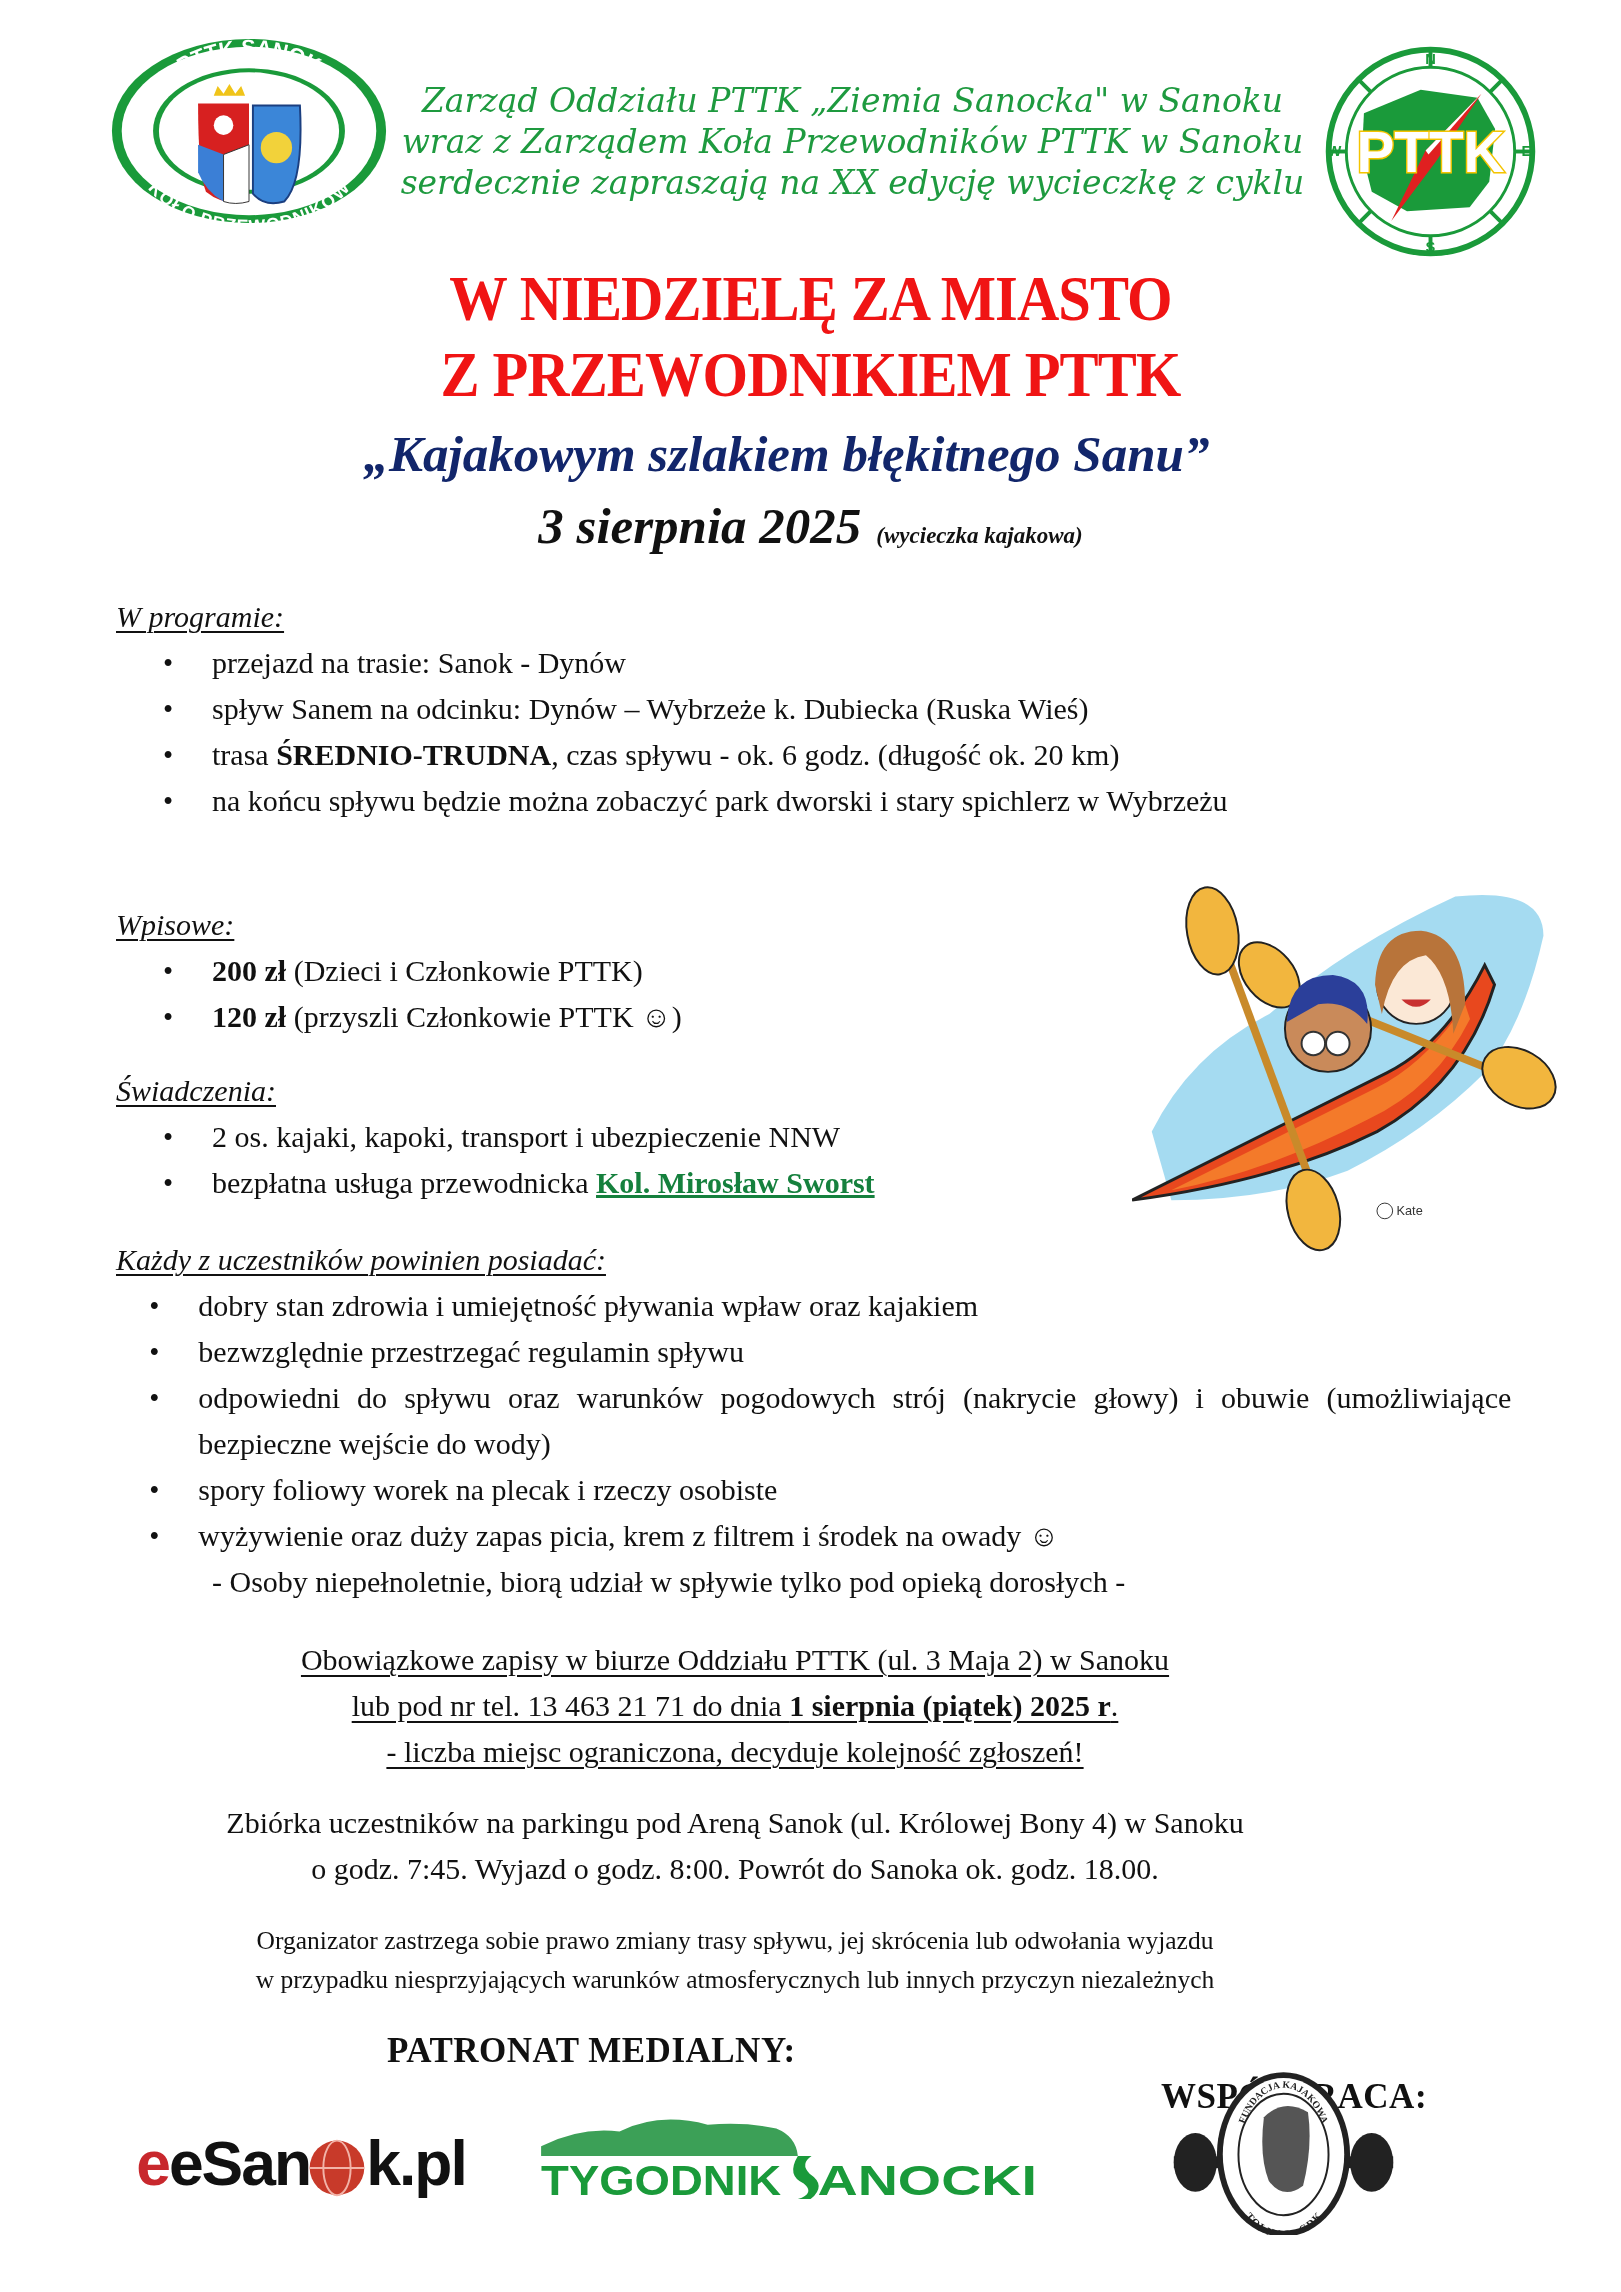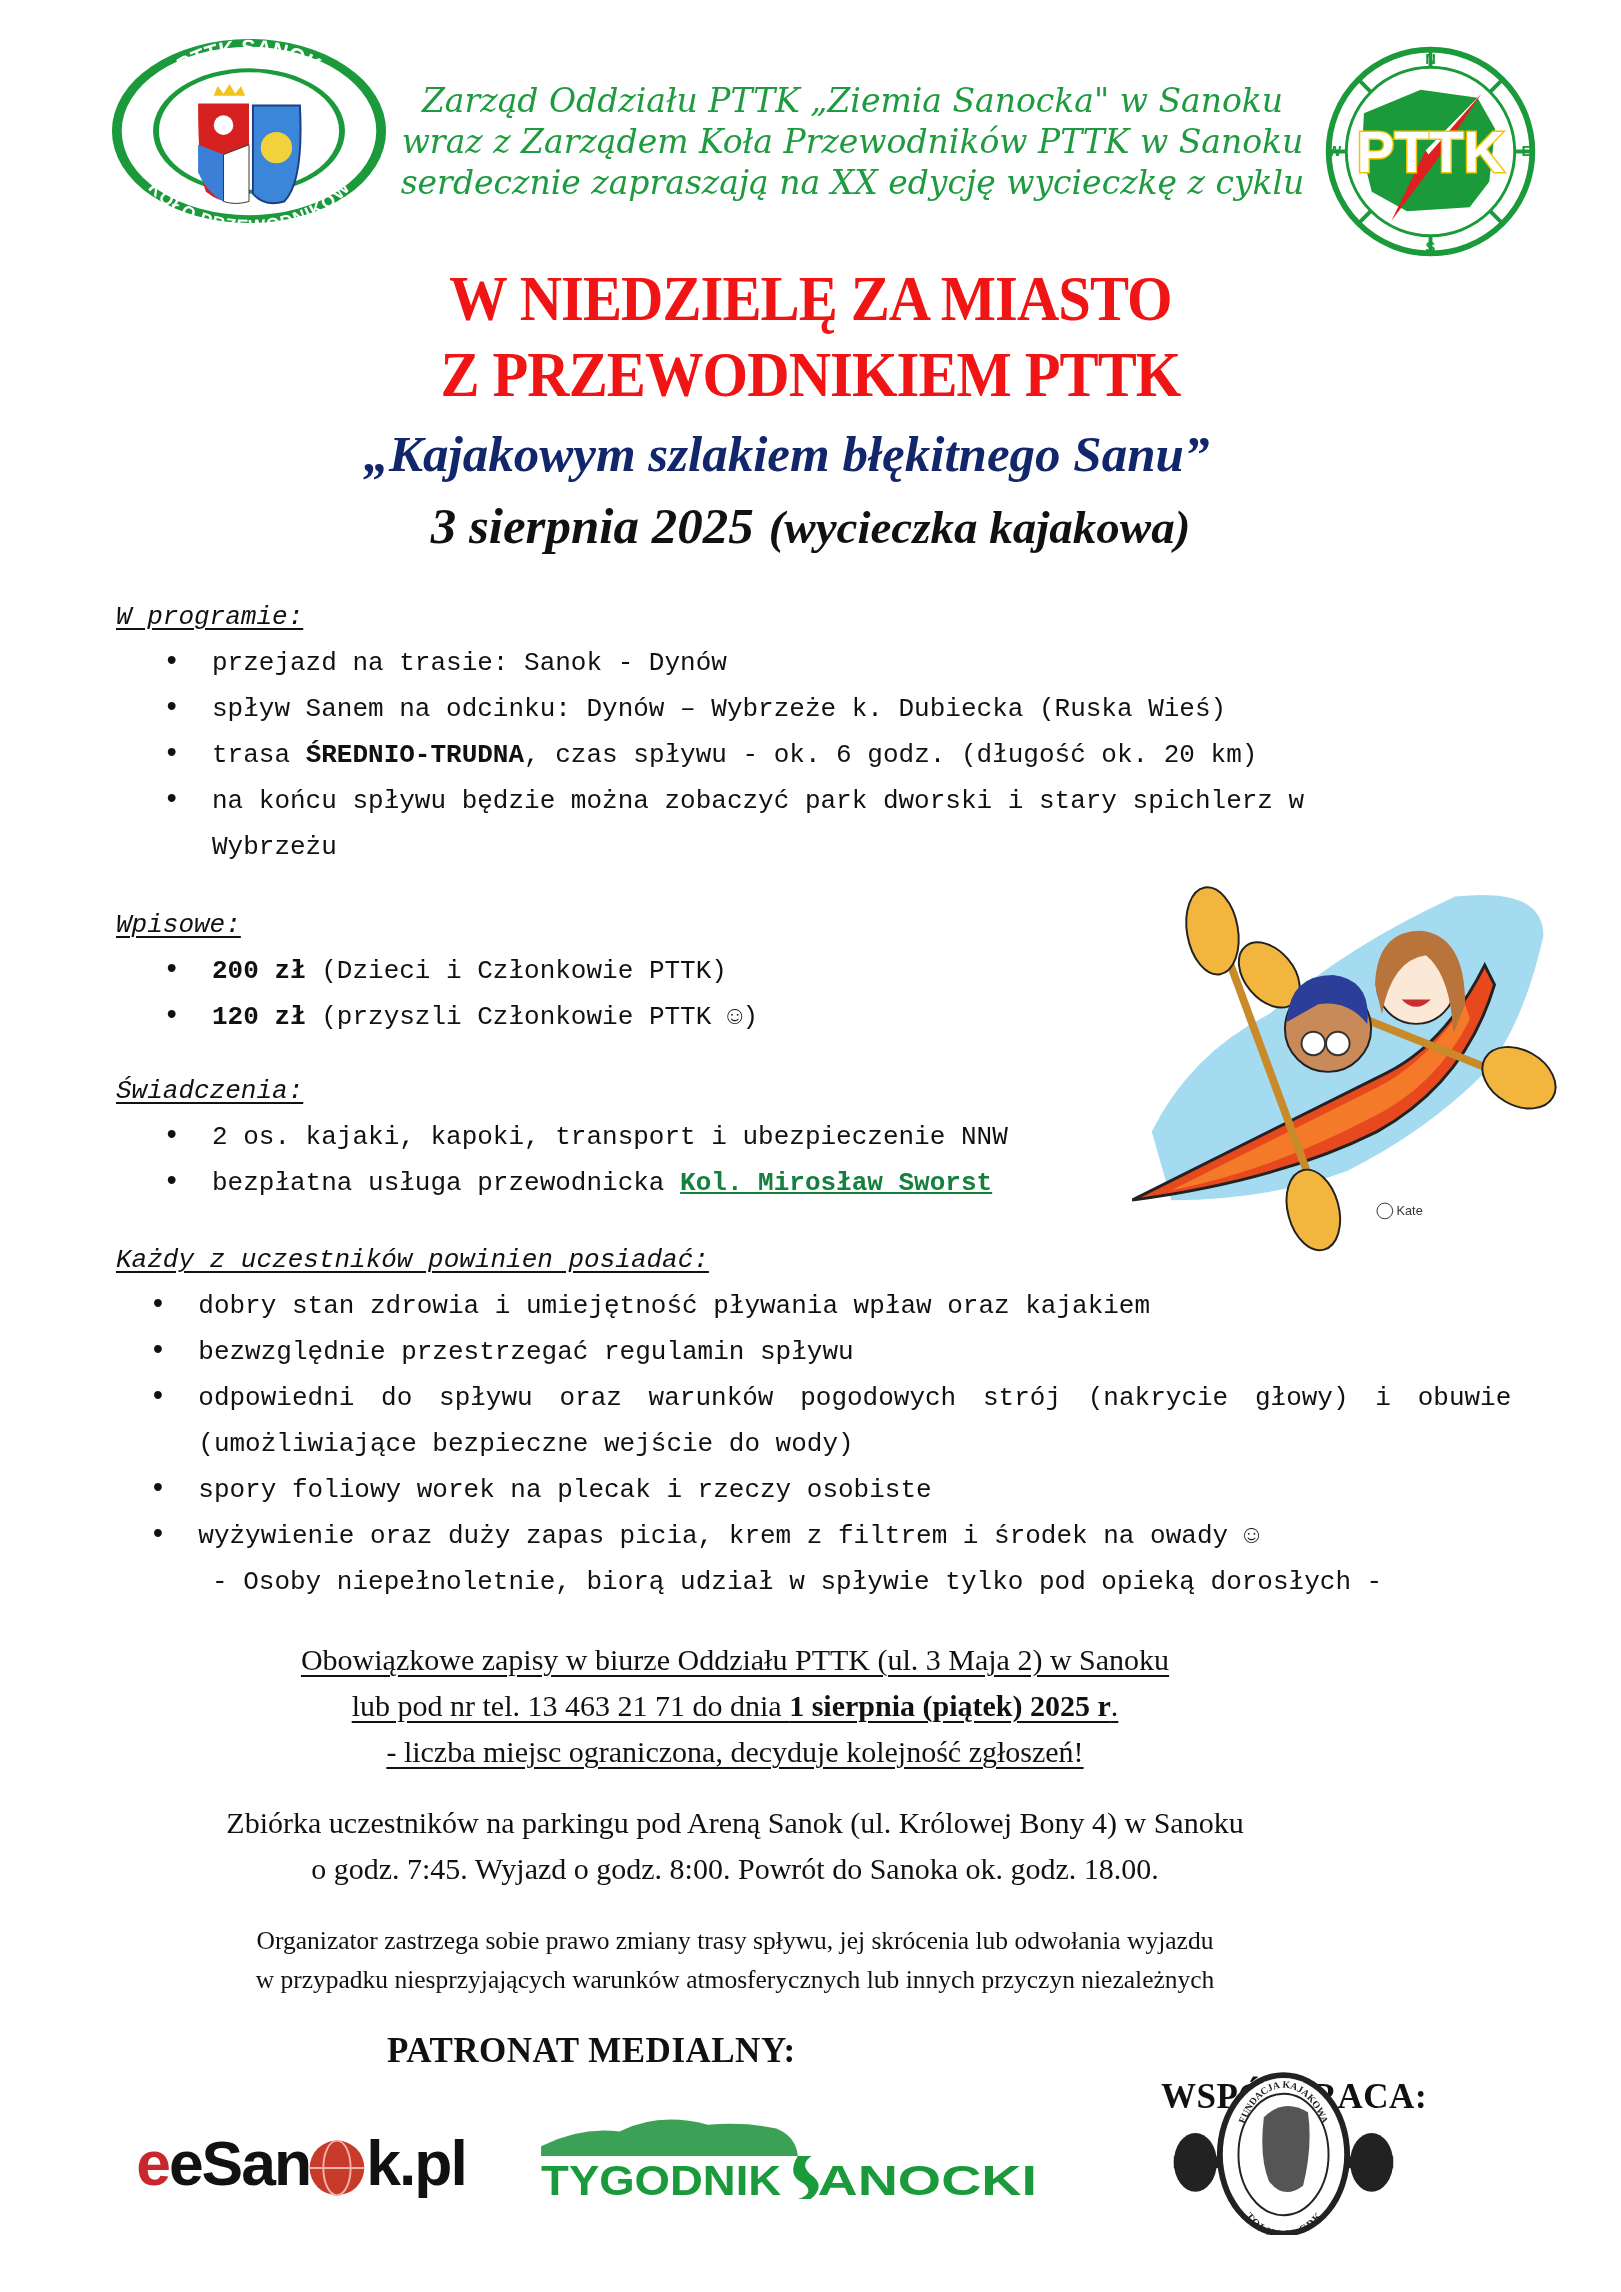--- a/index.html
+++ b/index.html
@@ -9,23 +9,23 @@
   #logo-left{left:108px;top:35px;width:282px;height:192px;}
   #logo-right{left:1313px;top:35px;width:235px;height:233px;}
   .intro{left:392px;top:80px;width:921px;text-align:center;color:#1e9a3f;font-style:italic;font-size:33px;line-height:41px;font-family:"DejaVu Serif","Liberation Serif",serif;font-style:italic;}
   .intro div{white-space:nowrap;}
   .title{left:0;width:1621px;text-align:center;color:#f01414;font-weight:bold;font-size:63px;line-height:73px;letter-spacing:-1px;font-family:"Liberation Serif",serif;transform:scaleX(0.93);}
   #title-1{top:263px;}
   #title-2{top:339px;}
   #subtitle{left:0;width:1573px;top:425px;text-align:center;color:#12266b;font-style:italic;font-weight:bold;font-size:51px;line-height:59px;font-family:"Liberation Serif",serif;}
   #date-line{left:0;width:1621px;top:498px;text-align:center;font-style:italic;font-size:47px;line-height:57px;font-family:"DejaVu Serif","Liberation Serif",serif;font-weight:normal;}
   #date-line .d{font-weight:bold;font-family:"Liberation Serif",serif;font-size:51px;}
-  #date-line .note{font-size:47px;font-weight:bold;font-family:"Liberation Serif",serif;text-align:center;}
-  
-  .section{left:116px;font-size:26px;line-height:46px;font-family:Liberation Mono, monospace;}
+  #date-line .note{font-size:23px;font-weight:bold;font-family:"Liberation Serif",serif;text-align:center;}
+  
+  .section{left:116px;font-size:30px;line-height:46px;font-family:Liberation Serif, serif;}
   .sec-head{font-style:italic;text-decoration:underline;text-decoration-thickness:2px;text-underline-offset:3.9px;}
   ul{margin:0;padding:0;list-style:none;}
   li{position:relative;padding-left:49px;margin-left:47px;}
   li:before{content:"\2022";position:absolute;left:0;top:0;font-size:29px;}
   .b{font-weight:bold;}
   .red-link{color:#15803d;font-weight:bold;text-decoration:underline;}
   .justify{text-align:justify;}
   #sec-program{top:594px;width:1294px;}
   #sec-fees{top:902px;width:980px;}
   #sec-benefits{top:1068px;width:1029px;}

